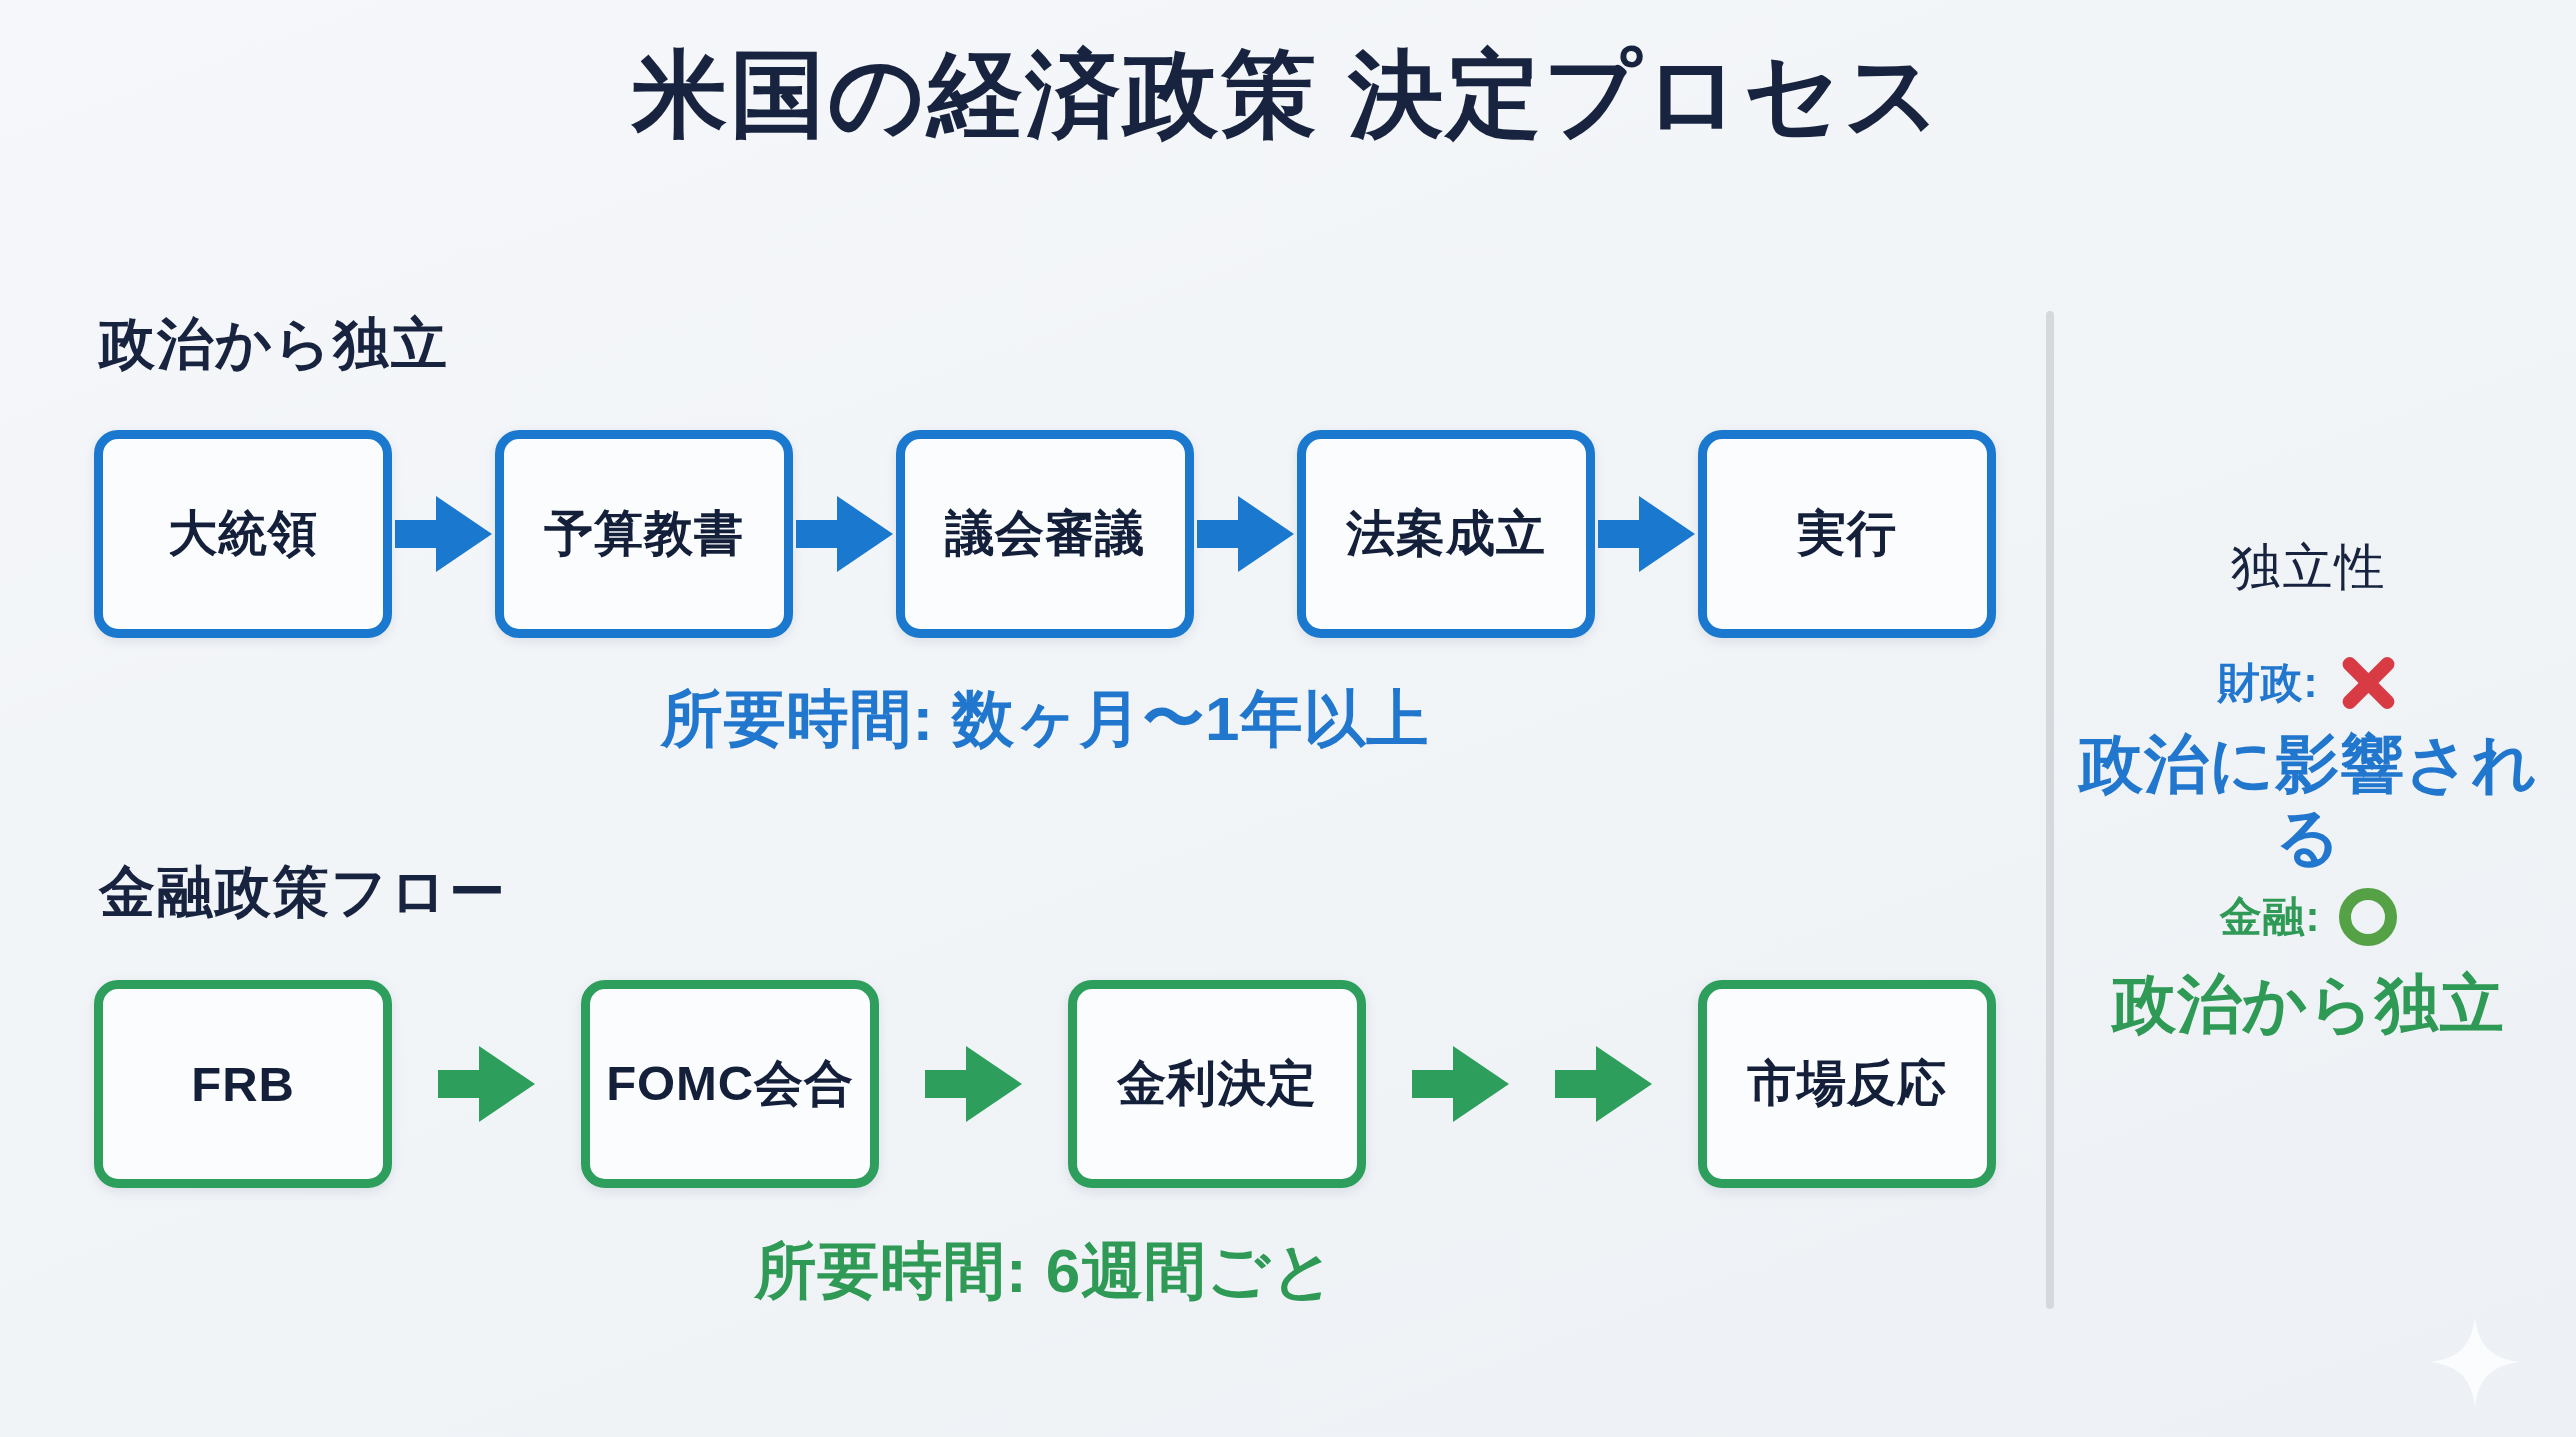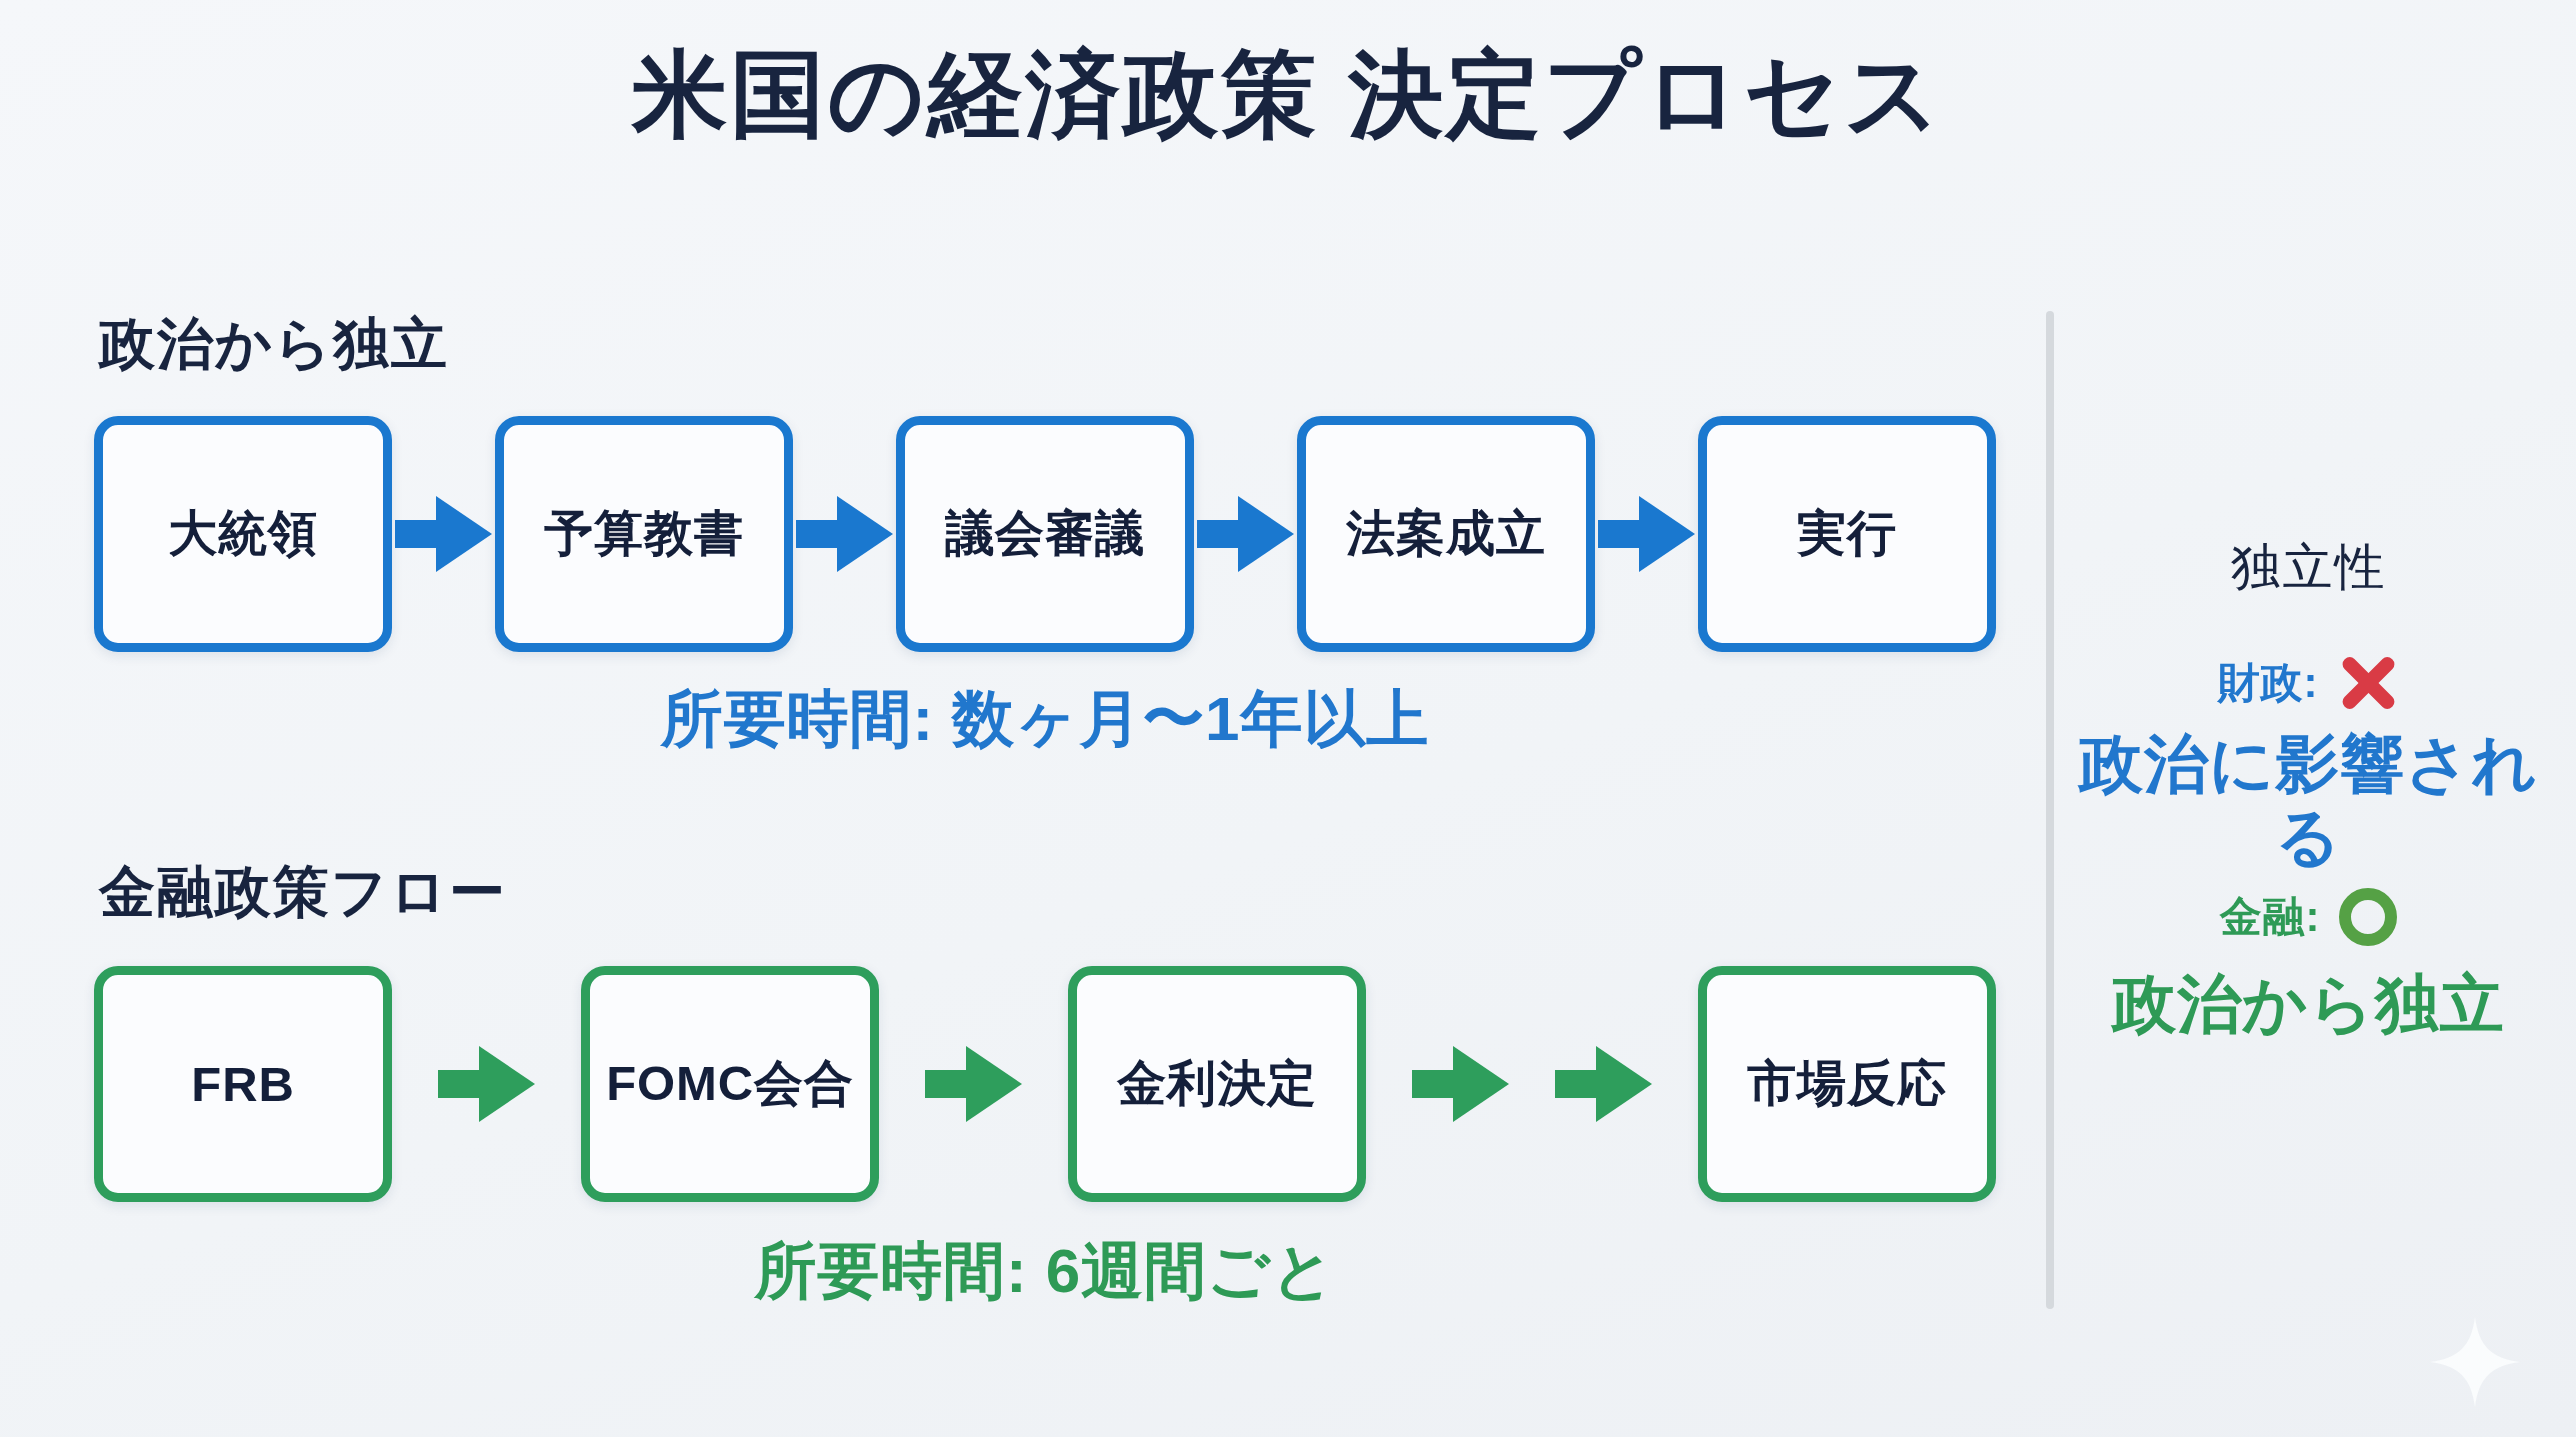--- a/index.html
+++ b/index.html
@@ -28,21 +28,21 @@
   .flow-label.monetary{top:857px;}
 
   .flow-row{
     position:absolute;left:94px;width:1902px;height:236px;
     display:flex;align-items:center;justify-content:space-between;
   }
   .flow-row.fiscal{top:416px;}
   .flow-row.monetary{top:966px;text-align:right;}
 
   .flow-box{
-    width:298px;height:236px;background:var(--box-bg);border-radius:24px;
+    width:298px;height:208px;background:var(--box-bg);border-radius:24px;
     display:flex;align-items:center;justify-content:center;
     font-size:49px;font-weight:800;color:#141f3a;letter-spacing:0.9px;
     box-shadow:0 3.7px 11.2px rgba(30,60,100,0.10);
   }
   .flow-row.fiscal .flow-box{border:9.4px solid var(--blue);}
   .flow-row.monetary .flow-box{border:9.4px solid var(--green);}
 
   .arrow{display:flex;align-items:center;}
   .arrow .stem{width:41px;height:28px;}
   .arrow .head{width:0;height:0;border-top:38px solid transparent;border-bottom:38px solid transparent;}

